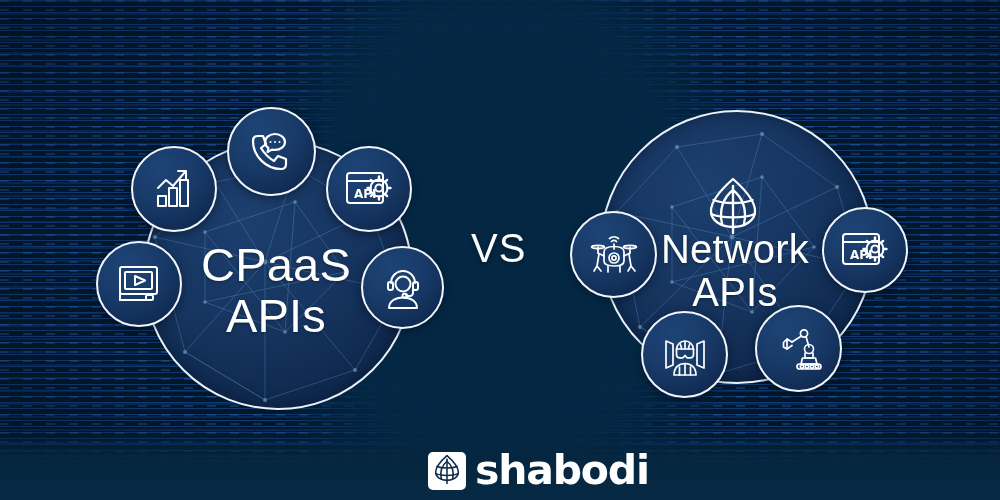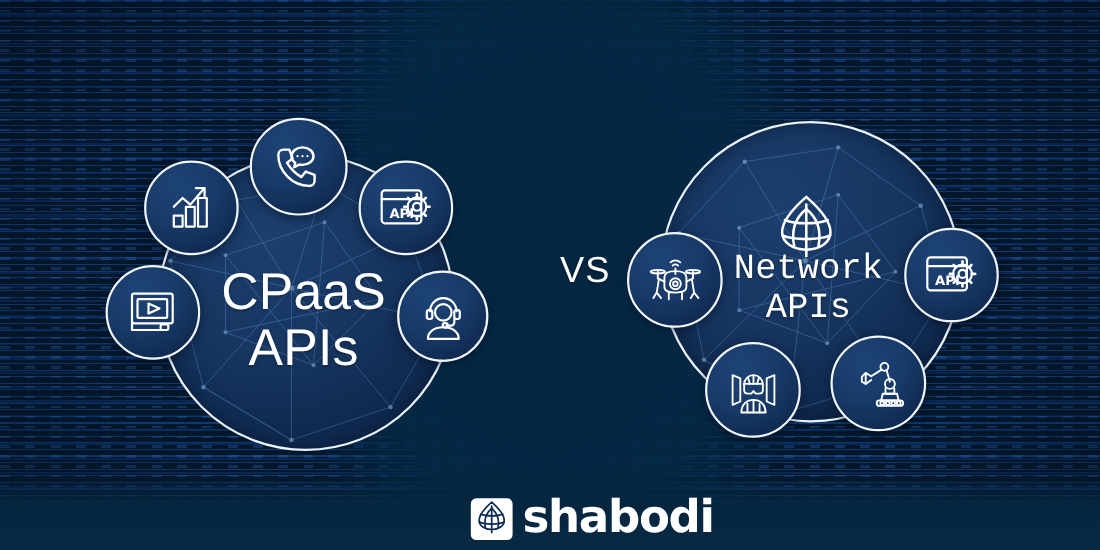--- a/index.html
+++ b/index.html
@@ -61,21 +61,21 @@
     border:2px solid #f1f6fc;
     background:radial-gradient(circle at 35% 25%, #1d4476 0%, #183a68 45%, #102b52 78%, #0c2047 100%);
     display:flex;align-items:center;justify-content:center;
     box-shadow:0 2px 10px rgba(2,12,28,.55);}
   .node svg{display:block;}
 
   .vs{position:absolute;color:#fdfdfd;font-weight:400;
     letter-spacing:1px;text-shadow:0 2px 5px rgba(0,0,0,.4);}
 
   
-  .logo{position:absolute;display:flex;align-items:flex-end;gap:9px;}
+  .logo{position:absolute;display:flex;align-items:center;gap:9px;}
   .logo-mark{width:38px;height:38px;background:#ffffff;border-radius:5px;
     display:flex;align-items:center;justify-content:center;}
   .logo-word{color:#ffffff;font-size:41px;font-weight:700;letter-spacing:-1.2px;
     line-height:1;font-family:"DejaVu Sans", sans-serif;}
 </style>
 </head>
 <body>
 
 <div id="stage">
 
@@ -202,21 +202,21 @@
           <rect x="31" y="16" width="5" height="8" rx="2"></rect>
           <path d="M31 24 L31 27 C31 28.6 29.6 30 28 30 L24 30"></path>
           <rect x="20.5" y="27.8" width="4.5" height="4" rx="2"></rect>
           <circle cx="21" cy="18" r="7.5"></circle>
           <path d="M7 42 C7 35.5 13 31.5 21 31.5 C29 31.5 35 35.5 35 42 Z"></path>
         </svg>
       </span>
     </div>
   </div>
 
-  <div class="vs" style="left:509px;top:226px;font-size:33px;">VS</div>
+  <div class="vs" style="left:471px;top:226px;font-size:40px;">VS</div>
 
   <div class="cluster" style="left:0;top:0;">
 
     <div class="big-circle" style="left:600px;top:110px;width:270px;height:270px;">
       <div class="mesh">
         <svg width="270" height="270" viewBox="0 0 270 270">
           <g stroke="#6fa8dd" stroke-width="0.7" fill="none" opacity="0.75">
             <path d="M15 100 L75 35 L160 22 L235 75 L258 155 L205 235 L115 262 L38 215 Z"></path>
             <path d="M75 35 L130 125 L235 75"></path>
             <path d="M15 100 L130 125 L38 215"></path>
@@ -256,21 +256,21 @@
           <path d="M26 3 C10 17 4 27 4 35 C4 44.5 13.8 51 26 51 C38.2 51 48 44.5 48 35 C48 27 42 17 26 3 Z"></path>
           <line x1="26" y1="10" x2="26" y2="57"></line>
           <path d="M6.5 24 C16 28 36 28 45.5 24"></path>
           <path d="M4.3 38 C14 42.5 38 42.5 47.7 38"></path>
           <path d="M26 14 C16 22 12 33 15 48"></path>
           <path d="M26 14 C36 22 40 33 37 48"></path>
         </svg>
       </span>
     </div>
 
-    <div class="center-label" style="left:635px;top:228px;width:200px;font-size:32px;font-family:Liberation Mono, monospace;">
+    <div class="center-label" style="left:635px;top:228px;width:200px;font-size:40px;">
       <div>Network</div>
       <div>APIs</div>
     </div>
 
     <div class="node" style="left:570px;top:211px;width:83px;height:83px;">
       <span>
         <svg width="48" height="46" viewBox="0 0 48 46" fill="none" stroke="#ffffff" stroke-width="1.7" stroke-linecap="round" stroke-linejoin="round">
           <path d="M19.5 6.5 A7 7 0 0 1 28.5 6.5"></path>
           <path d="M21.5 9.5 A3.6 3.6 0 0 1 26.5 9.5"></path>
           <line x1="24" y1="12" x2="24" y2="17"></line>

